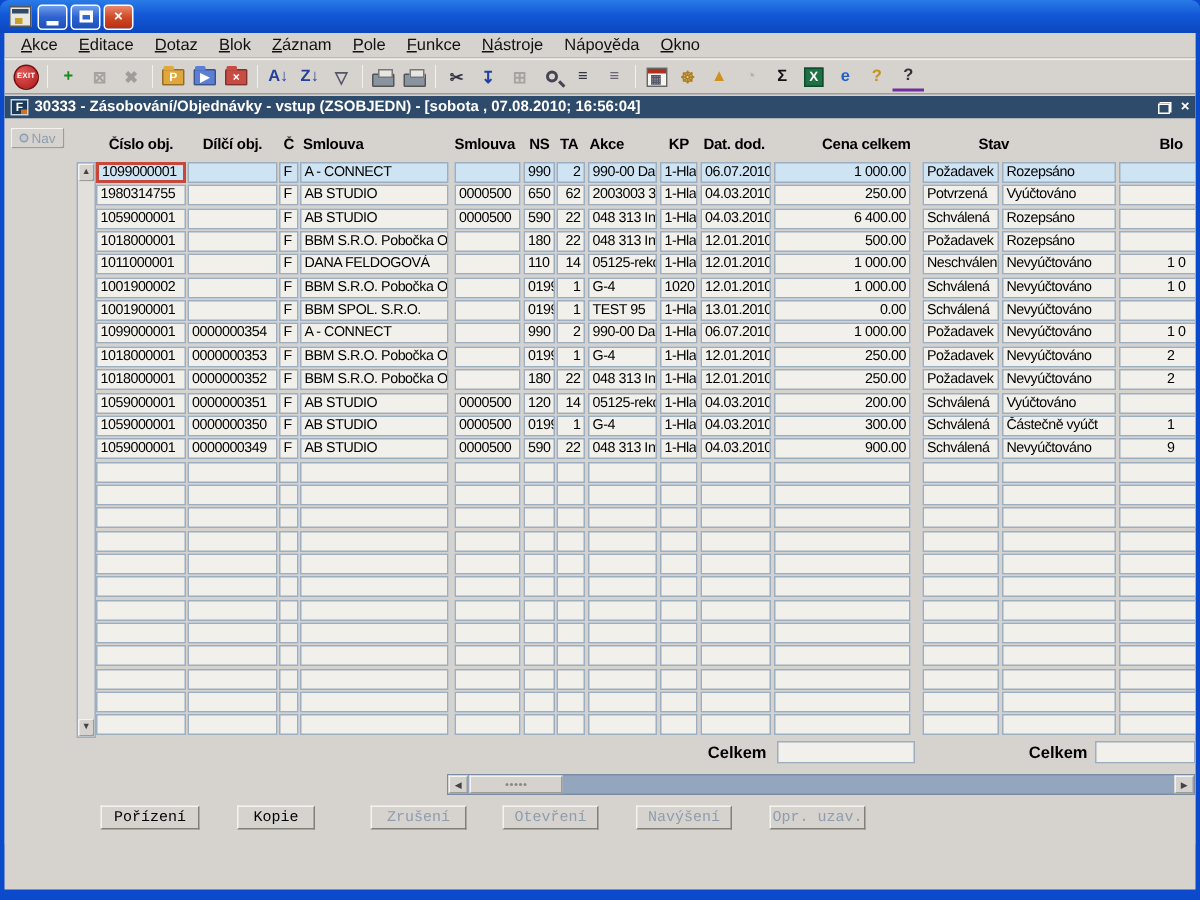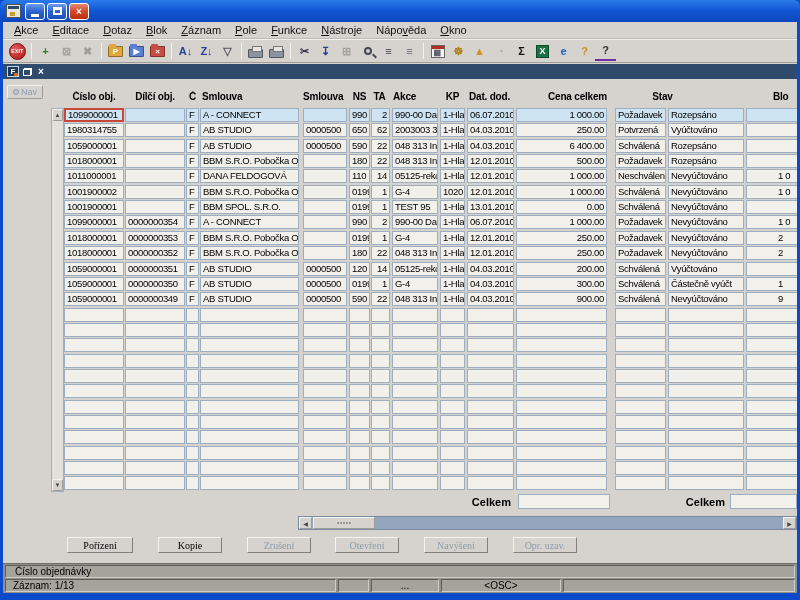--- a/index.html
+++ b/index.html
@@ -107,21 +107,21 @@
     border-top-color:#F4F3EF; border-left-color:#F4F3EF; font-size:6px; color:#444;
     display:flex; align-items:center; justify-content:center; }
   .hthumb { position:absolute; left:14px; top:0; width:62px; height:12px; background:#D6D3CE;
     border:1px solid #9E9C96; border-top-color:#F4F3EF; border-left-color:#F4F3EF;
     display:flex; align-items:center; justify-content:center; gap:1px; }
   .hthumb i { width:2px; height:2px; background:#8A887F; border-radius:50%; }
 
   
   .fbtn { position:absolute; top:458px; height:16px; background:#D6D3CE;
     border:1px solid #808078; border-top-color:#F4F3EF; border-left-color:#F4F3EF;
-    font-size:10px; display:flex; align-items:center; justify-content:center; font-family:Liberation Serif, serif; }
+    font-size:10px; display:flex; align-items:center; justify-content:center; font-family:Liberation Mono, monospace; }
   .fbtn.disabled { color:#8E9DAD; }
 
   
   .statusbar { position:absolute; left:0; top:541px; width:794px; height:30px; background:#91908A;
     border-top:1px solid #6E6D68; }
   .spanel { position:absolute; background:#A5A39C; border:1px solid #5E5D58;
     border-bottom-color:#CFCDC7; border-right-color:#CFCDC7; font-size:10px; color:#000;
     display:flex; align-items:center; white-space:nowrap; overflow:hidden; }
 </style>
 </head>
@@ -206,20 +206,21 @@
         <span class="ticon">
           <span class="excel-icon">X</span>
         </span>
         <span class="ticon" style="color: rgb(32, 96, 200); font-size: 11px;">e</span>
         <span class="ticon" style="color: rgb(200, 144, 32); font-size: 11px;">?</span>
         <span class="ticon help-ul" style="color: rgb(51, 51, 51); font-size: 11px;">?</span>
       </div>
 
     <div class="mdibar">
       <span class="mdi-icon">F</span>
+      <span class="mdi-title">30333 - Zásobování/Objednávky - vstup (ZSOBJEDN) - [sobota , 07.08.2010; 16:56:04]</span>
       <span class="mdi-btns">
         <span class="mdi-restore"></span>
         <span class="mdi-close">×</span>
       </span>
     </div>
 
     <div class="client">
       <div class="nav-btn">
         <span class="nav-dot"></span>
         <span>Nav</span>
@@ -661,30 +662,22 @@
             <i></i>
             <i></i>
             <i></i>
             <i></i>
           </div>
         <div class="hsb" style="right:0; width:13px;">▶</div>
       </div>
 
       <div id="btnrow"></div>
     <div class="fbtn" style="left: 64px; width: 66px;">Pořízení</div>
-        <div class="fbtn" style="left: 155px; width: 64px;">Kopie</div>
+        <div class="fbtn" style="left: 155px; width: 52px;">Kopie</div>
         <div class="fbtn disabled" style="left: 244px; width: 64px;">Zrušení</div>
         <div class="fbtn disabled" style="left: 332px; width: 64px;">Otevření</div>
         <div class="fbtn disabled" style="left: 421px; width: 64px;">Navýšení</div>
         <div class="fbtn disabled" style="left: 510px; width: 64px;">Opr. uzav.</div>
       </div>
 
-    <div class="statusbar">
-      <div class="spanel" style="left:2px; top:1px; width:790px; height:13px; padding-left:9px;">Číslo objednávky</div>
-      <div class="spanel" style="left:2px; top:15px; width:331px; height:13px; padding-left:7px;">Záznam: 1/13</div>
-      <div class="spanel" style="left:335px; top:15px; width:31px; height:13px;"></div>
-      <div class="spanel" style="left:368px; top:15px; width:68px; height:13px; justify-content:center;">...</div>
-      <div class="spanel" style="left:438px; top:15px; width:120px; height:13px; justify-content:center;">&lt;OSC&gt;</div>
-      <div class="spanel" style="left:560px; top:15px; width:232px; height:13px;"></div>
-    </div>
 
   </div>
 </div>
 
 </body></html>

